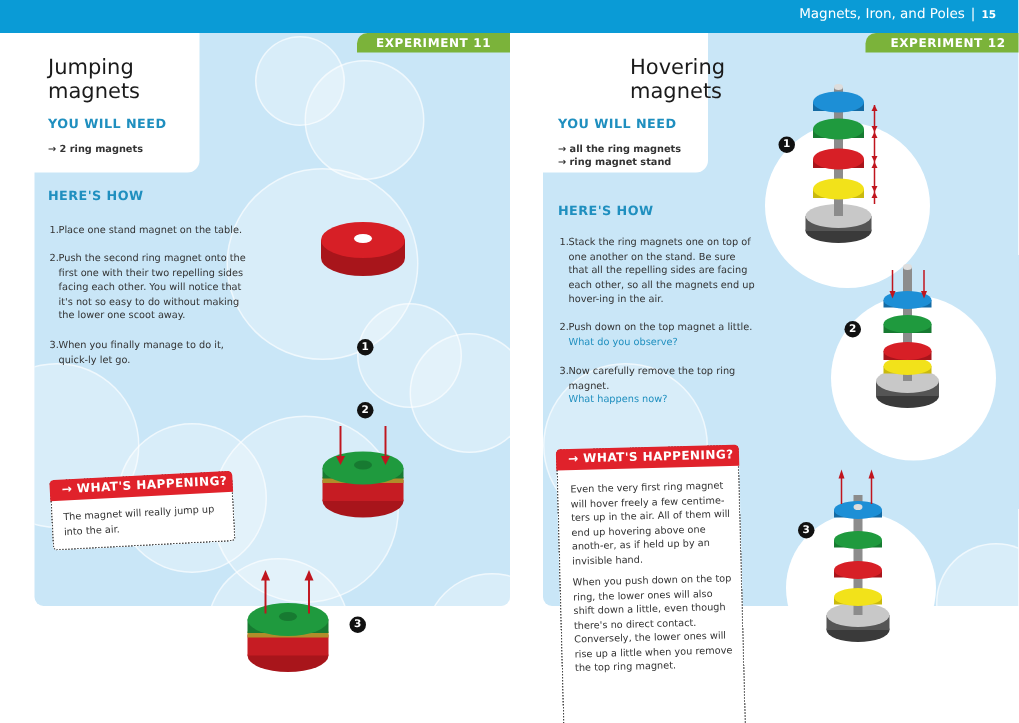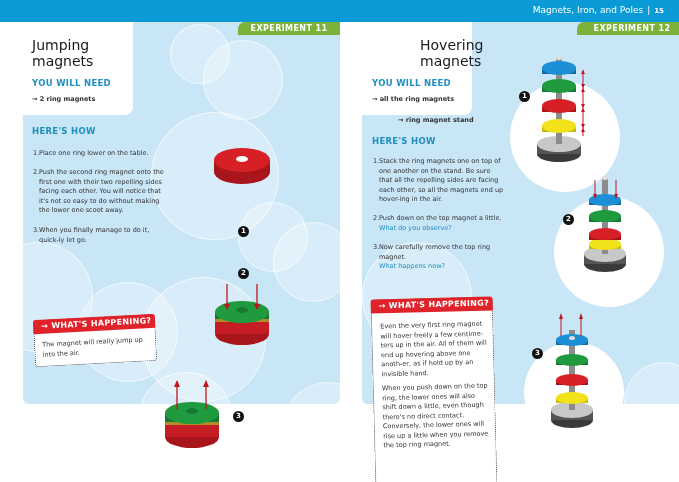--- a/index.html
+++ b/index.html
@@ -73,21 +73,21 @@
 <div class="title" style="left:32px;top:37px;">
   <div>Jumping</div>
   <div>magnets</div>
 </div>
 <div class="need-h" style="left:32px;top:78px;">YOU WILL NEED</div>
 <div class="need-item" style="left:32px;top:95px;">→ 2 ring magnets</div>
 
 <div class="how-h" style="left:32px;top:126px;">HERE'S HOW</div>
 <div class="step" style="left:39px;top:149px;width:130px;">
   <span class="num">1.</span>
-  <span>Place one ring lower on the table.</span>
+  <span>Place one stand magnet on the table.</span>
 </div>
 <div class="step" style="left:39px;top:168px;width:125px;">
   <span class="num">2.</span>
   <span>Push the second ring magnet onto the first one with their two repelling sides facing each other. You will notice that it's not so easy to do without making the lower one scoot away.</span>
 </div>
 <div class="step" style="left:39px;top:226px;width:125px;">
   <span class="num">3.</span>
   <span>When you finally manage to do it, quick-ly let go.</span>
 </div>
 
@@ -142,21 +142,21 @@
 
 <div class="title-card title-card-right"></div>
 <div class="exp-tab exp-right">EXPERIMENT 12</div>
 
 <div class="title" style="left:372px;top:37px;margin-left:48px;">
   <div>Hovering</div>
   <div>magnets</div>
 </div>
 <div class="need-h" style="left:372px;top:78px;">YOU WILL NEED</div>
 <div class="need-item" style="left:372px;top:95px;">→ all the ring magnets</div>
-<div class="need-item" style="left:372px;top:116px;margin-left:26px;">→ ring magnet stand</div>
+<div class="need-item" style="left:372px;top:104px;">→ ring magnet stand</div>
 
 <div class="how-h" style="left:372px;top:136px;">HERE'S HOW</div>
 <div class="step" style="left:379px;top:157px;width:125px;">
   <span class="num">1.</span>
   <span>Stack the ring magnets one on top of one another on the stand. Be sure that all the repelling sides are facing each other, so all the magnets end up hover-ing in the air.</span>
 </div>
 <div class="step" style="left:379px;top:214px;width:125px;">
   <span class="num">2.</span>
   <span>Push down on the top magnet a little.</span>
   <span class="q">What do you observe?</span>

